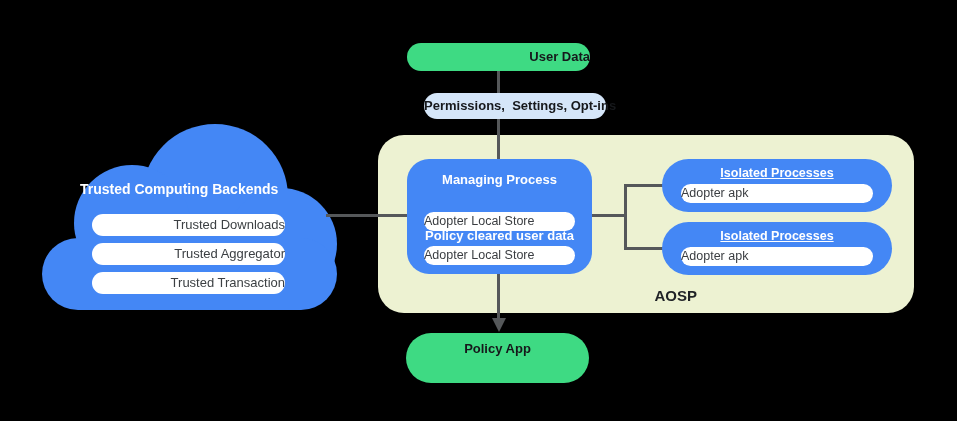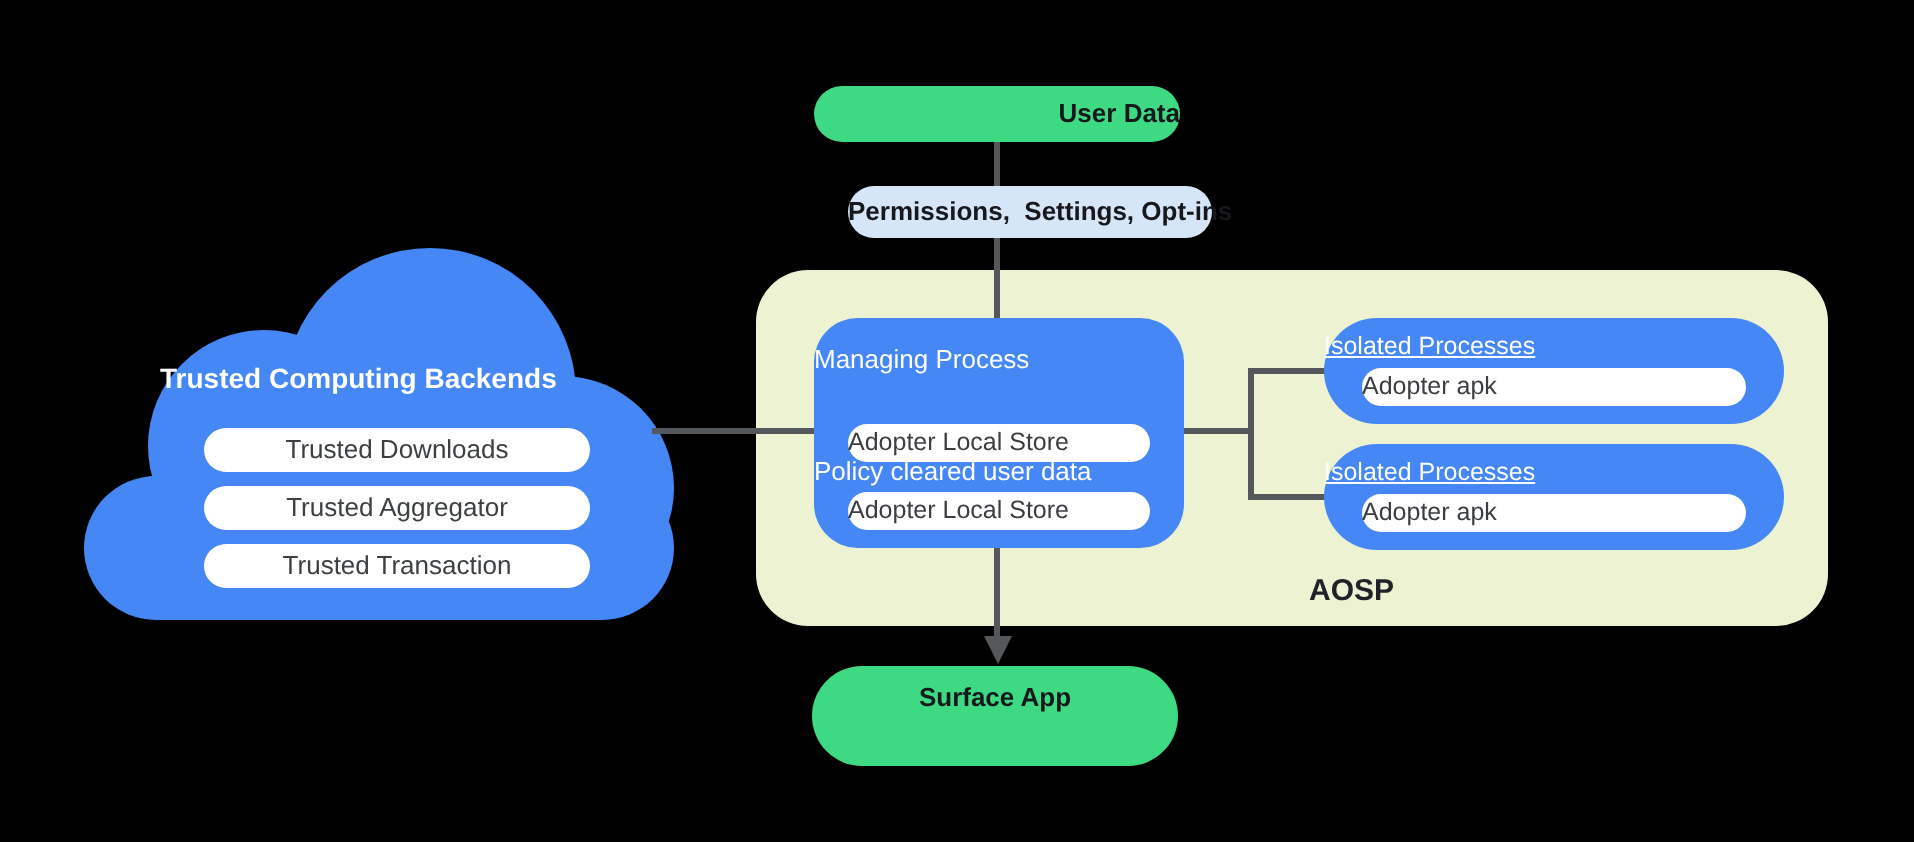--- a/index.html
+++ b/index.html
@@ -6,35 +6,35 @@
   .canvas{
     position:relative;width:957px;height:421px;background:#000;overflow:hidden;
     font-family:"Liberation Sans","DejaVu Sans",sans-serif;
   }
   .abs{position:absolute;}
   
   .cloud-svg{left:0;top:0;z-index:1;}
   .cloud-title{left:80, }
   .cloud-title{left:80px;top:181px;width:220px;text-align:left;color:#fff;
     font-size:14px;font-weight:bold;z-index:4;}
-  .cloud-pill{left:102px;width:193px;height:22px;border-radius:11px;background:#fff;
-    text-align:center;line-height:22px;font-size:13px;color:#3C4043;z-index:4;}
+  .cloud-pill{left:92px;width:193px;height:22px;border-radius:11px;background:#fff;
+    text-align:right;line-height:22px;font-size:13px;color:#3C4043;z-index:4;}
   
   .pill-green{background:#3EDA83;border-radius:14px;text-align:right;
     font-weight:bold;color:#16181B;z-index:3;}
   .pill-lightblue{background:#D5E6F9;border-radius:13px;text-align:center;
     font-weight:bold;color:#16181B;z-index:3;white-space:pre;}
   
   .aosp-box{left:378px;top:135px;width:536px;height:178px;border-radius:26px;
     background:#EDF2D2;z-index:1;}
   .aosp-label{left:597px;top:287px;width:100px;text-align:right;
     font-size:15px;font-weight:bold;color:#1F2226;z-index:4;}
   .blue-box{background:#4487F5;z-index:3;}
-  .blue-box .box-title{position:absolute;left:0;width:100%;
-    color:#fff;font-weight:normal;}
+  .blue-box .box-title{position:absolute;left:0;width:100%;text-align:center;
+    color:#fff;font-weight:bold;}
   .white-pill{position:absolute;background:#fff;
     color:#3A3D41;z-index:4;}
   
   .line{background:#55585A;z-index:2;}
   .arrow-down{left:492px;top:318px;width:0;height:0;z-index:2;
     border-left:7px solid transparent;border-right:7px solid transparent;
     border-top:14px solid #55585A;}
   
   .adopter-box{left:406px;top:333px;width:183px;height:50px;border-radius:25px;
     background:#3EDA83;z-index:3;}
@@ -86,16 +86,16 @@
     <div class="box-title underline" style="top:7px;font-size:12.5px;line-height:15px;">Isolated Processes</div>
     <div class="white-pill" style="left:19px;top:25px;width:192px;height:19px;border-radius:10px;line-height:19px;font-size:12.5px;">Adopter apk</div>
   </div>
 
   <div class="abs blue-box" style="left:662px;top:222px;width:230px;height:53px;border-radius:27px;">
     <div class="box-title underline" style="top:7px;font-size:12.5px;line-height:15px;">Isolated Processes</div>
     <div class="white-pill" style="left:19px;top:25px;width:192px;height:19px;border-radius:10px;line-height:19px;font-size:12.5px;">Adopter apk</div>
   </div>
 
   <div class="abs adopter-box">
-    <div class="box-title" style="position:absolute;left:0;width:100%;text-align:center;top:8px;font-size:13px;font-weight:bold;color:#16181B;">Surface App</div>
+    <div class="box-title" style="position:absolute;left:0;width:100%;text-align:center;top:8px;font-size:13px;font-weight:bold;color:#16181B;">Policy App</div>
   </div>
 
 </div>
 
 </body></html>

